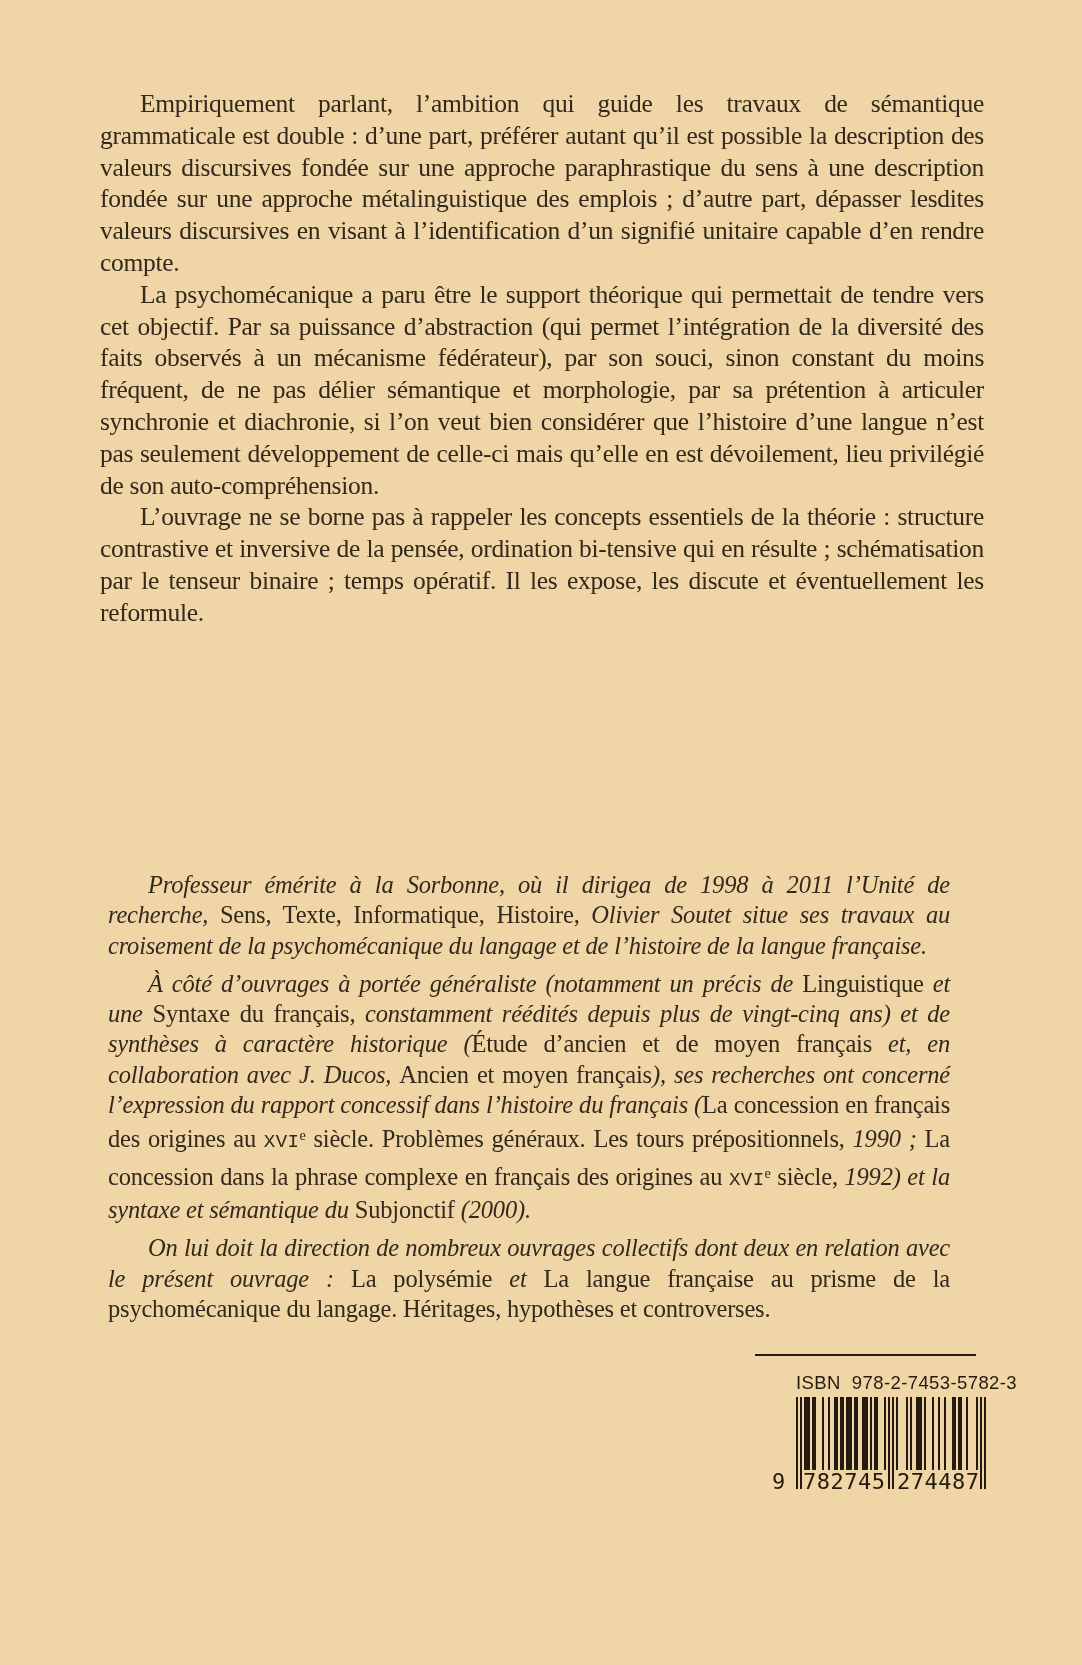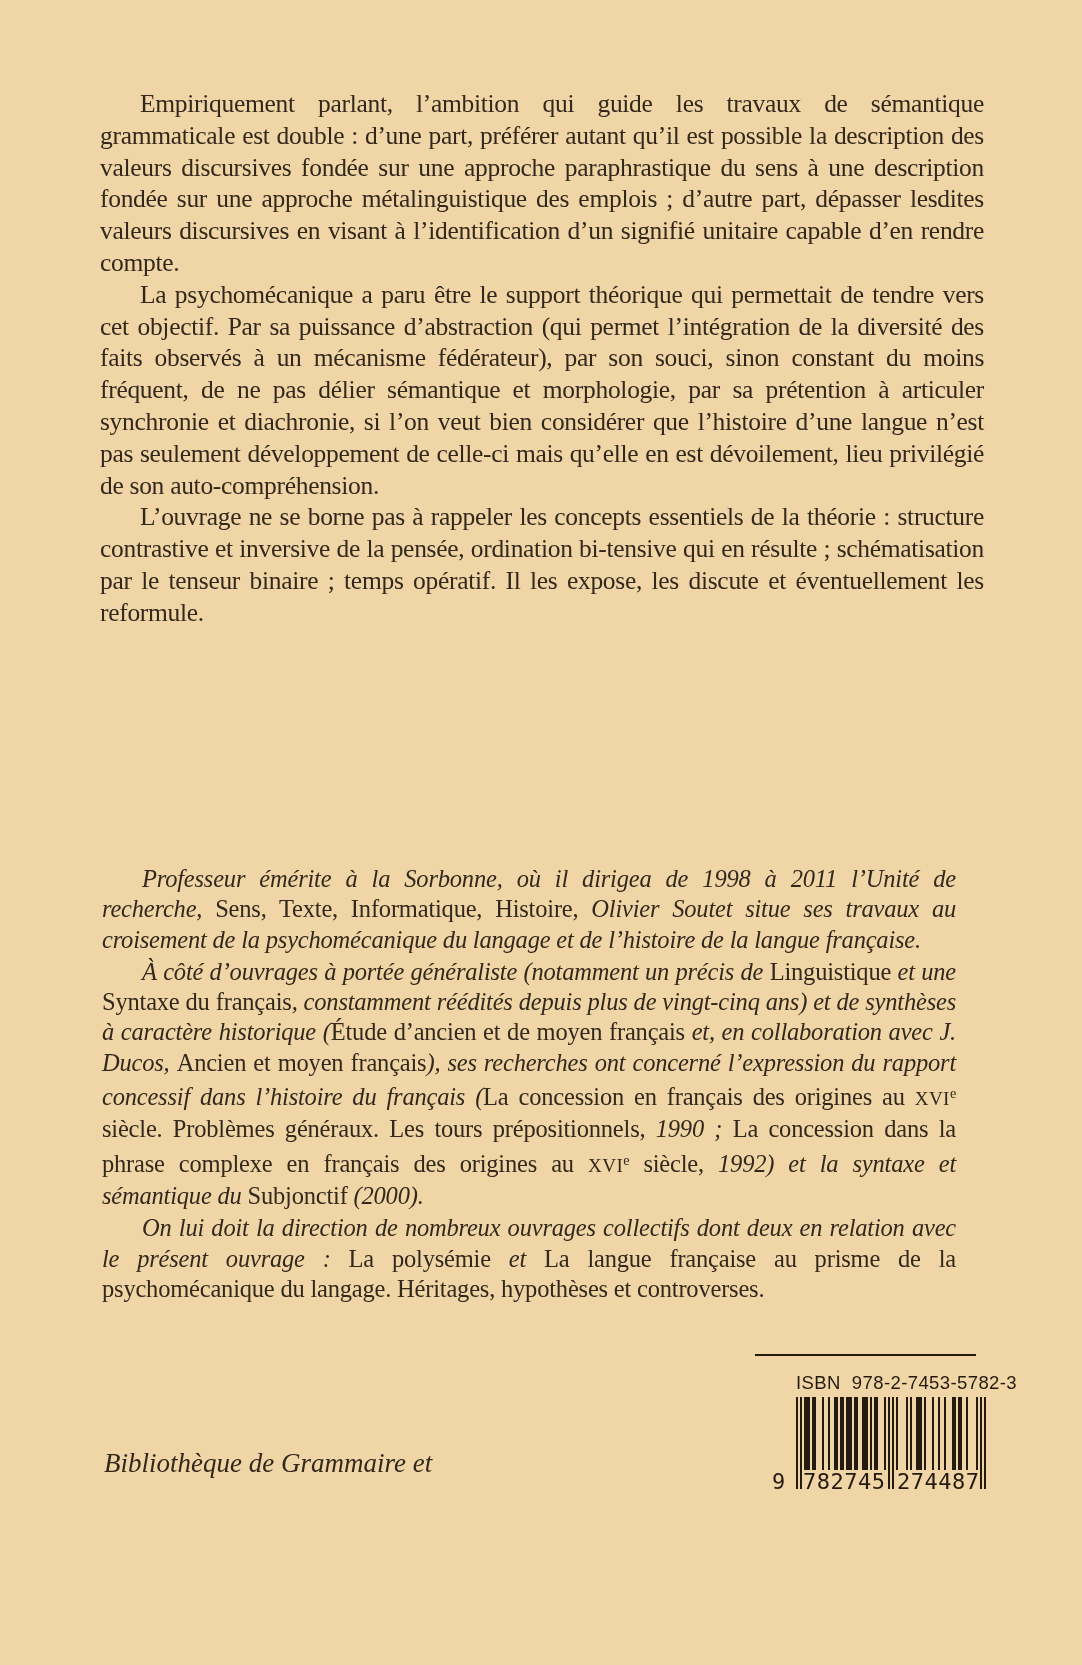--- a/index.html
+++ b/index.html
@@ -18,24 +18,24 @@
     letter-spacing:-0.3px;
   }
   .main-text p{margin:0;text-indent:40px;}
   .bio-text{
     position:absolute;left:100px;top:862px;width:858px;
     text-align:justify;
     font-size:24.5px;line-height:30.3px;
     font-style:italic;
     letter-spacing:-0.2px;
   }
-  .bio-text p{margin:2px;text-indent:40px;}
+  .bio-text p{margin:8px;text-indent:40px;}
   .seg-i{font-style:italic;}
   .seg-r{font-style:normal;}
-  .seg-sc{font-style:normal;font-size:0.78em;letter-spacing:0.4px;}
+  .seg-sc{font-style:normal;font-size:0.78em;letter-spacing:0.4px;font-family:Liberation Mono, monospace;}
   .seg-sup{font-style:normal;font-size:0.58em;vertical-align:0.5em;}
   .imprint{
     position:absolute;left:104px;top:1446px;
     font-style:italic;font-size:27px;line-height:34px;
     white-space:nowrap;
   }
   .barcode-block{position:absolute;left:796px;top:1354px;width:192px;}
   .barcode-rule{
     position:absolute;left:-41px;top:0;width:221px;height:2px;
     background:var(--bar,#241a10);
@@ -67,21 +67,20 @@
     <p>L’ouvrage ne se borne pas à rappeler les concepts essentiels de la théorie : structure contrastive et inversive de la pensée, ordination bi-tensive qui en résulte ; schématisation par le tenseur binaire ; temps opératif. Il les expose, les discute et éventuellement les reformule.</p>
   </div>
 
   <div class="bio-text">
     <p><span class="seg-i">Professeur émérite à la Sorbonne, où il dirigea de 1998 à 2011 l’Unité de recherche, </span><span class="seg-r">Sens, Texte, Informatique, Histoire, </span><span class="seg-i">Olivier Soutet situe ses travaux au croisement de la psychomécanique du langage et de l’histoire de la langue française.</span></p>
     <p><span class="seg-i">À côté d’ouvrages à portée généraliste (notamment un précis de </span><span class="seg-r">Linguistique</span><span class="seg-i"> et une </span><span class="seg-r">Syntaxe du français</span><span class="seg-i">, constamment réédités depuis plus de vingt-cinq ans) et de synthèses à caractère historique (</span><span class="seg-r">Étude d’ancien et de moyen français</span><span class="seg-i"> et, en collaboration avec J. Ducos, </span><span class="seg-r">Ancien et moyen français</span><span class="seg-i">), ses recherches ont concerné l’expression du rapport concessif dans l’histoire du français (</span><span class="seg-r">La concession en français des origines au </span><span class="seg-sc">XVI</span><span class="seg-sup">e</span><span class="seg-r"> siècle. Problèmes généraux. Les tours prépositionnels, </span><span class="seg-i">1990 ; </span><span class="seg-r">La concession dans la phrase complexe en français des origines au </span><span class="seg-sc">XVI</span><span class="seg-sup">e</span><span class="seg-r"> siècle, </span><span class="seg-i">1992) et la syntaxe et sémantique du </span><span class="seg-r">Subjonctif</span><span class="seg-i"> (2000).</span></p>
     <p><span class="seg-i">On lui doit la direction de nombreux ouvrages collectifs dont deux en relation avec le présent ouvrage : </span><span class="seg-r">La polysémie </span><span class="seg-i">et </span><span class="seg-r">La langue française au prisme de la psychomécanique du langage. Héritages, hypothèses et controverses.</span></p>
   </div>
 
   <div class="imprint">
-    <div>Bibliothèque de Grammaire et</div>
   </div>
 
   <div class="barcode-block">
     <div class="barcode-rule"></div>
     <div class="isbn-label">ISBN  978-2-7453-5782-3</div>
     <div class="ean-bars" id="ean-bars">
       <div class="ean-digits">
         <span class="ean-digit-first">9</span>
         <span class="ean-digits-left">782745</span>
         <span class="ean-digits-right">274487</span>

